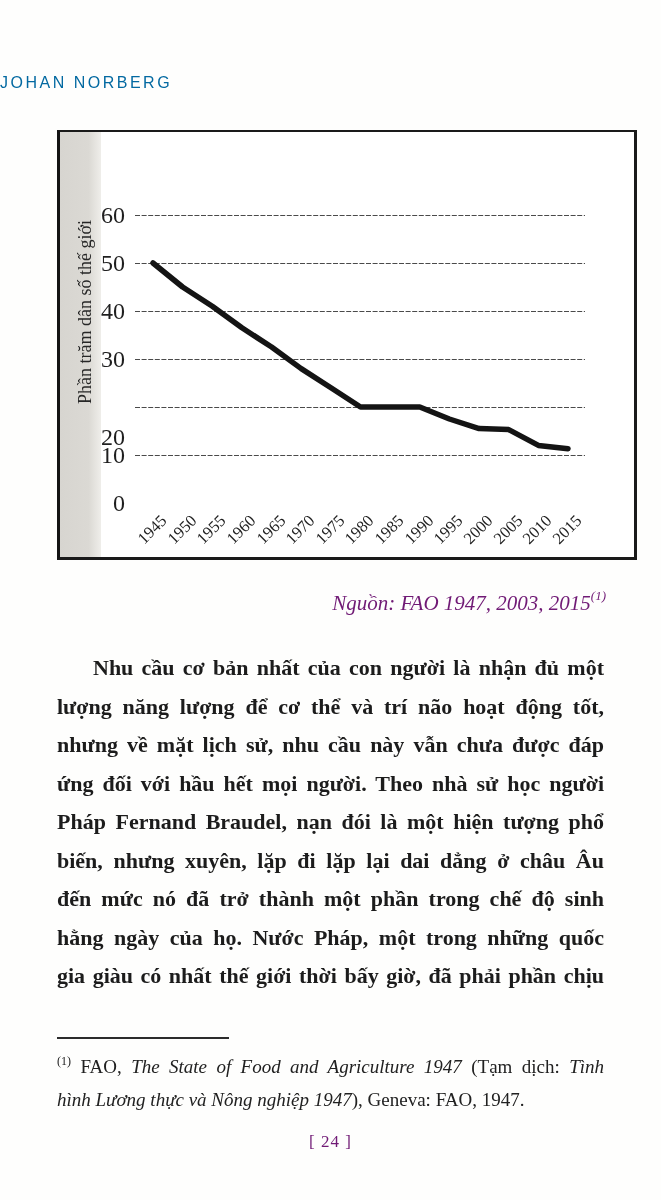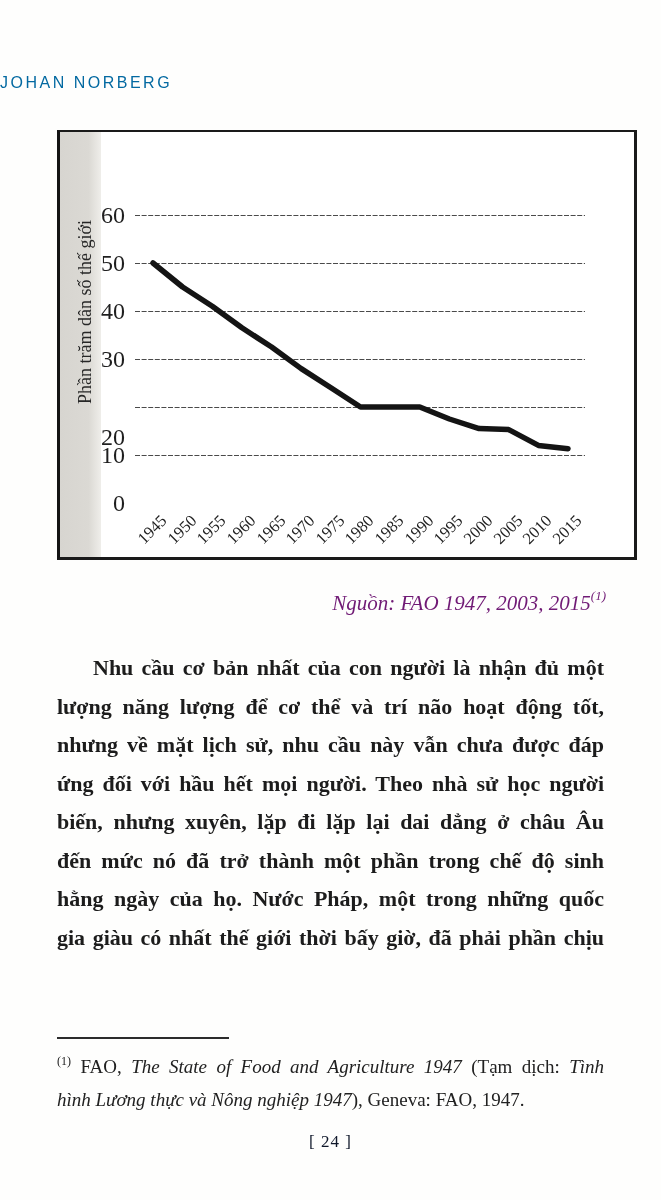--- a/index.html
+++ b/index.html
@@ -32,21 +32,21 @@
          white-space:nowrap;overflow:visible;color:#1c1c1c;}
   .bline.indent{text-indent:36px;}
   
   .fn-rule{position:absolute;left:57px;top:1037px;width:172px;border-top:2px solid #2c2c2c;}
   .footnote{position:absolute;left:57px;top:1046px;width:547px;font-size:19px;color:#212121;}
   .fline{line-height:33px;white-space:nowrap;}
   .fline.just{text-align:justify;text-align-last:justify;}
   .footnote .it{font-style:italic;font-family:Liberation Serif, serif;}
   .footnote sup{font-size:12px;position:relative;top:-1px;}
   .page-number{position:absolute;top:1132px;left:0;right:0;text-align:center;
-               font-size:17px;color:#0f172a;letter-spacing:1px;}
+               font-size:17px;color:#701a75;letter-spacing:1px;}
 </style>
 </head>
 <body>
 
 <div class="page">
 
   <div class="header">JOHAN NORBERG</div>
 
   <figure class="chart-box">
     <div class="gray-band"></div>
@@ -91,20 +91,21 @@
 
   <div class="caption">
     <span>Nguồn: FAO 1947, 2003, 2015</span><sup>(1)</sup>
   </div>
 
   <div class="bodytext">
       <div class="bline indent">Nhu cầu cơ bản nhất của con người là nhận đủ một</div>
       <div class="bline">lượng năng lượng để cơ thể và trí não hoạt động tốt,</div>
       <div class="bline">nhưng về mặt lịch sử, nhu cầu này vẫn chưa được đáp</div>
       <div class="bline">ứng đối với hầu hết mọi người. Theo nhà sử học người</div>
+      <div class="bline">Pháp Fernand Braudel, nạn đói là một hiện tượng phổ</div>
       <div class="bline">biến, nhưng xuyên, lặp đi lặp lại dai dẳng ở châu Âu</div>
       <div class="bline">đến mức nó đã trở thành một phần trong chế độ sinh</div>
       <div class="bline">hằng ngày của họ. Nước Pháp, một trong những quốc</div>
       <div class="bline">gia giàu có nhất thế giới thời bấy giờ, đã phải phần chịu</div>
     </div>
 
   <div class="fn-rule"></div>
   <div class="footnote">
       <div class="fline just"><sup>(1)</sup><span> FAO, </span><span class="it">The State of Food and Agriculture 1947</span><span> (Tạm dịch: </span><span class="it">Tình</span></div>
       <div class="fline"><span class="it">hình Lương thực và Nông nghiệp 1947</span><span>), Geneva: FAO, 1947.</span></div>

